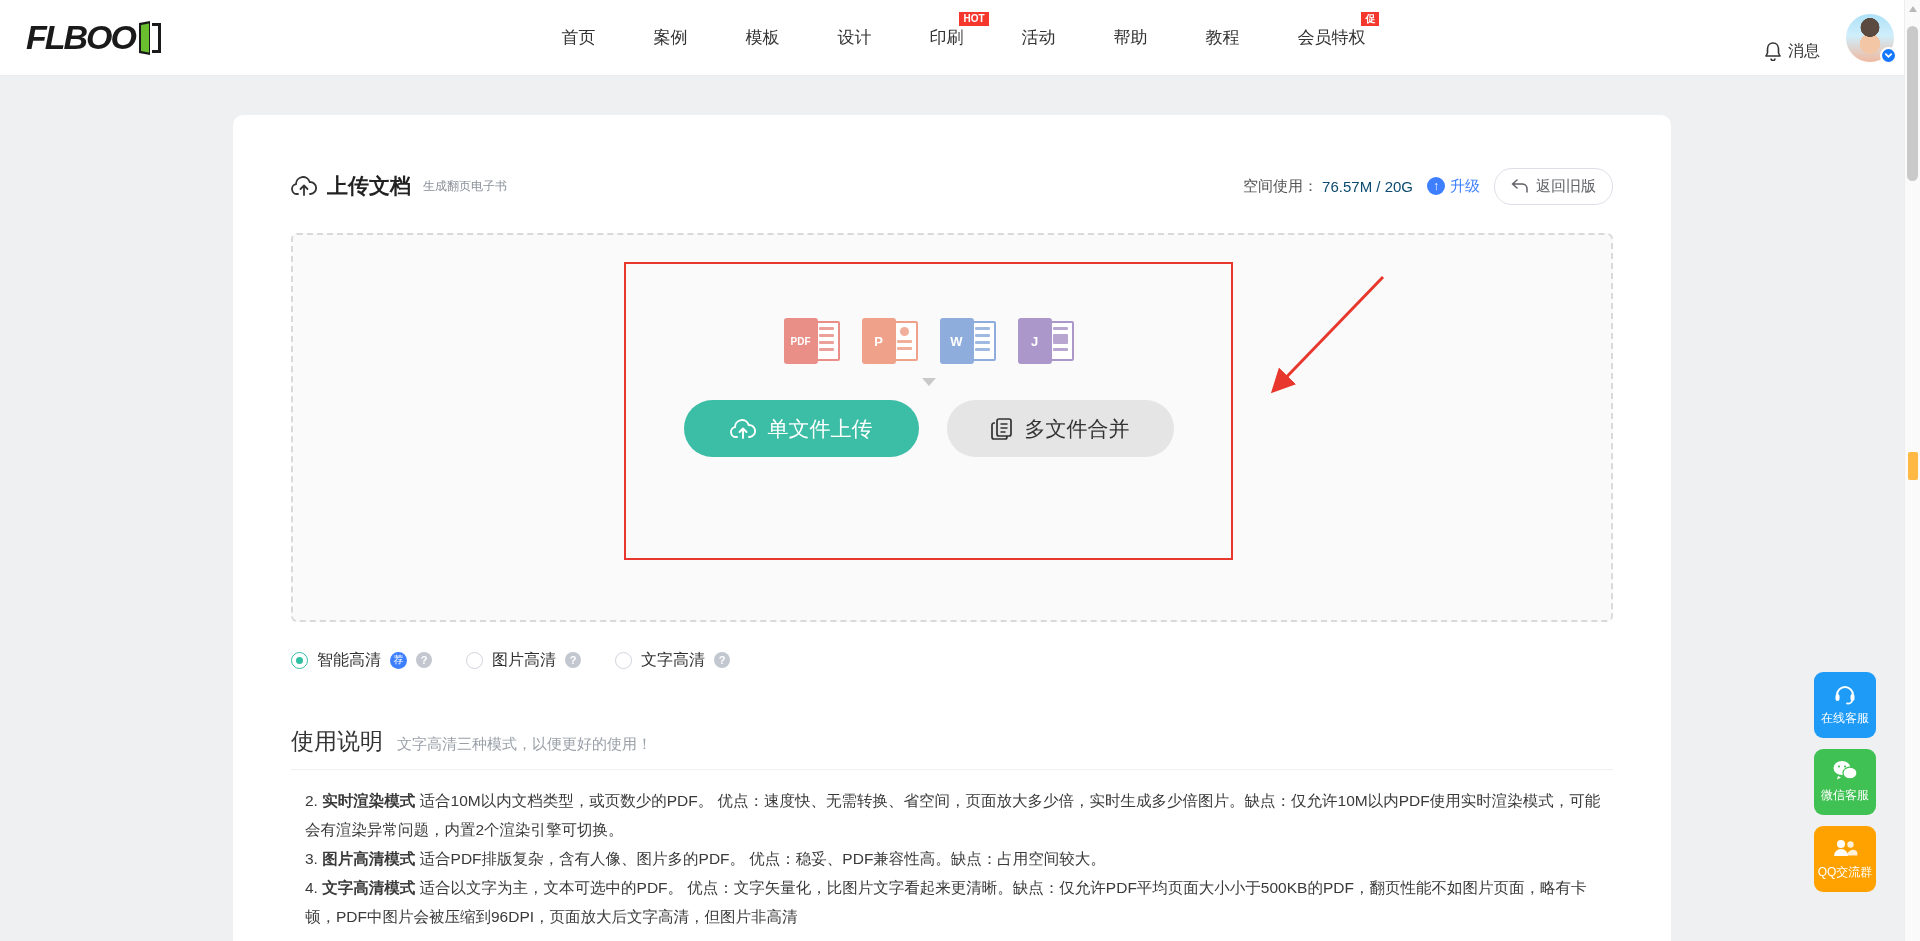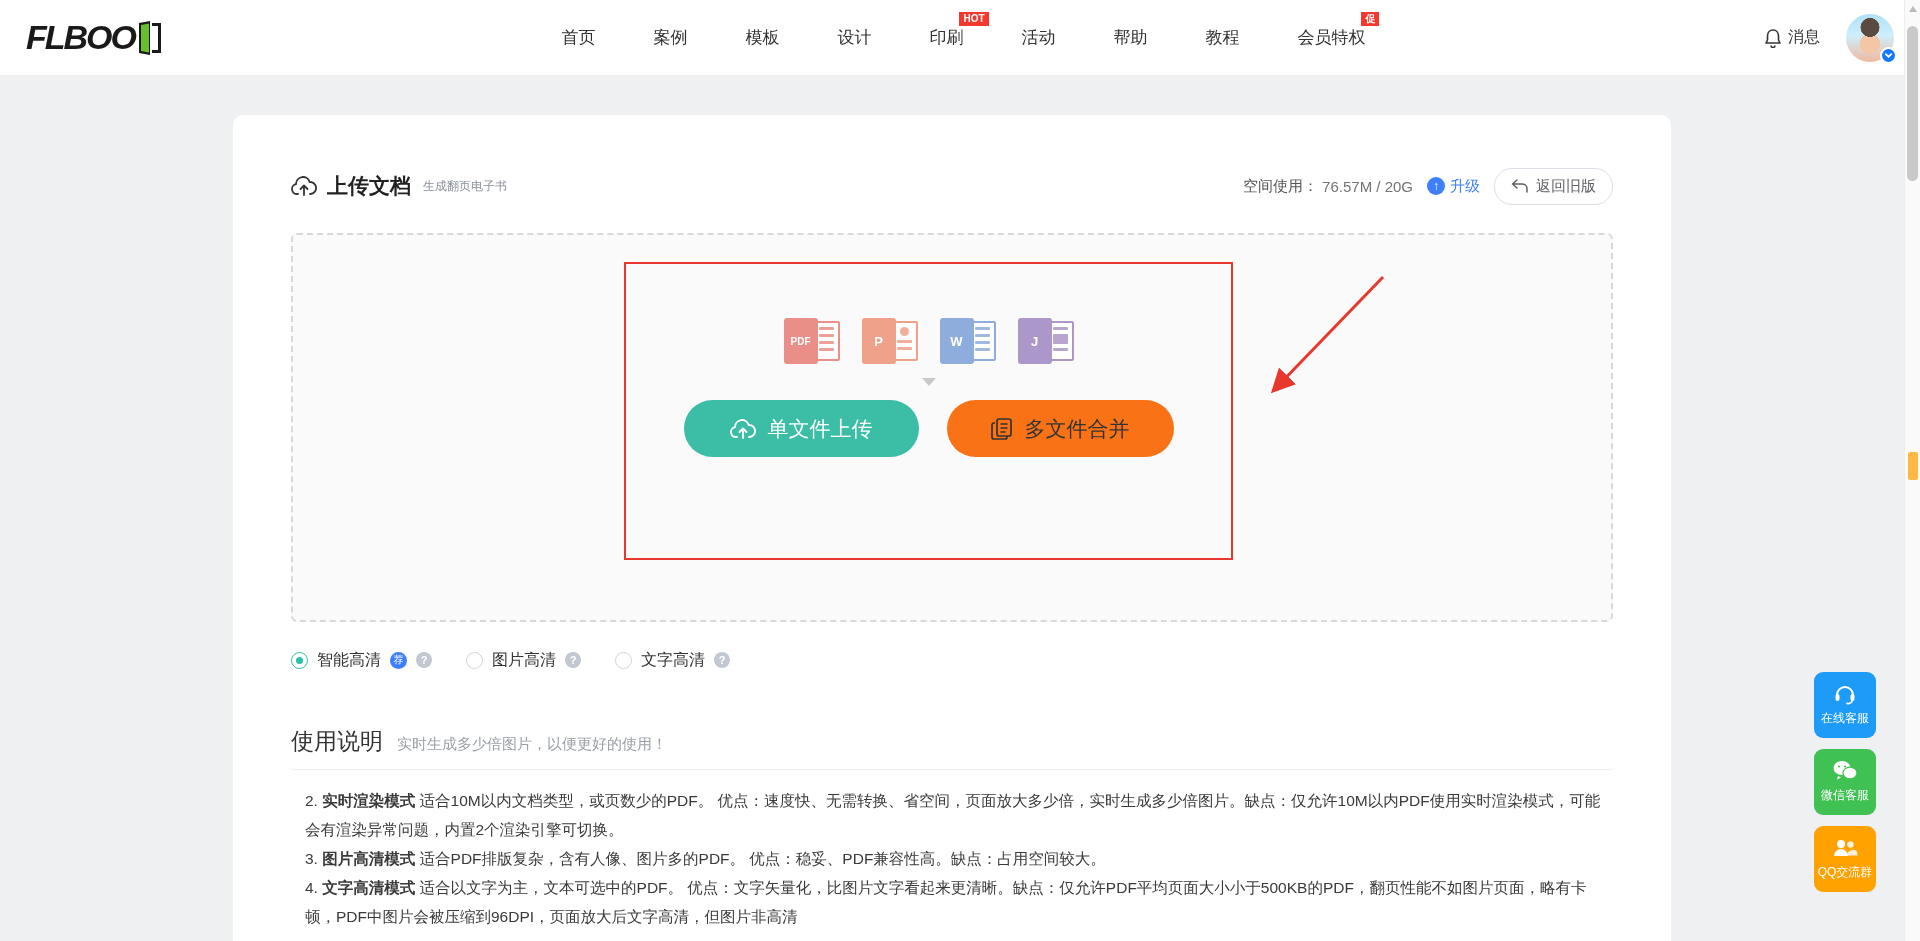--- a/index.html
+++ b/index.html
@@ -9,40 +9,40 @@
   
   .header { position:absolute; top:0; left:0; width:1920px; height:76px; background:#fff;
     border-bottom:1px solid #ececec; display:flex; align-items:center; padding:0 26px; z-index:5; }
   .logo { display:flex; align-items:center; cursor:pointer; }
   .logo-text { font-size:34px; font-weight:900; color:#1a1a1a; letter-spacing:-2px;font-style:italic; }
   .logo-mark { width:26px; height:34px; margin-left:2px; }
   .nav { flex:1; display:flex; justify-content:center; gap:58px; }
   .nav-item { position:relative; font-size:17px; color:#333; cursor:pointer; white-space:nowrap; }
   .nav-badge { position:absolute; top:-14px; left:calc(100% - 4px); background:#f5372e; color:#fff;
     font-size:10px; font-weight:bold; padding:2px 4px; border-radius:0; line-height:1; }
-  .header-right { display:flex; align-items:center; gap:26px; }
+  .header-right { display:flex; align-items:flex-end; gap:26px; }
   .msg { display:flex; align-items:center; gap:6px; font-size:16px; color:#333; cursor:pointer; }
   .avatar-wrap { position:relative; width:48px; height:48px; cursor:pointer; }
   .avatar { width:48px; height:48px; border-radius:50%;
     background:radial-gradient(circle at 50% 28%, #5a4a3f 0 22%, transparent 23%),
       radial-gradient(circle at 50% 62%, #f3c6a5 0 26%, transparent 27%),
       linear-gradient(180deg,#aee1f7 0%, #cfeefb 45%, #f0b9a0 100%); }
   .avatar-badge { position:absolute; right:-3px; bottom:-2px; width:17px; height:17px; border-radius:50%;
     background:#1677ff; border:2px solid #fff; display:flex; align-items:center; justify-content:center; }
   .avatar-badge svg { width:9px; height:9px; }
 
   
   .card { position:absolute; left:233px; top:115px; width:1438px; height:1000px; background:#fff;
     border-radius:10px; padding:0 58px; }
   .title-row { margin-top:52px; height:38px; display:flex; align-items:center; }
   .title-main { font-size:21px; font-weight:bold; color:#222; margin-left:10px; }
   .title-sub { font-size:12px; color:#8a8f99; margin-left:12px; }
   .title-right { margin-left:auto; display:flex; align-items:center; gap:14px; }
   .space-label, .space-value { font-size:15px; color:#555; }
-  .space-value { color:#737373; }
+  .space-value { color:#0c4a6e; }
   .upgrade { display:flex; align-items:center; gap:5px; color:#3d7fff; font-size:15px; cursor:pointer; }
   .upgrade-ic { width:18px; height:18px; border-radius:50%; background:#3d7fff; color:#fff;
     display:flex; align-items:center; justify-content:center; font-size:12px; font-weight:bold; }
   .back-old { display:flex; align-items:center; gap:7px; border:1px solid #dcdfe6; border-radius:18px;
     padding:8px 16px; font-size:15px; color:#606266; cursor:pointer; background:#fff; }
 
   
   .dropzone { position:relative; margin-top:28px; height:389px; background:#fafafb;
     border:2px dashed #d9d9d9; border-radius:6px; }
   .red-box { position:absolute; left:331px; top:27px; width:609px; height:298px;
@@ -58,21 +58,21 @@
   .fi .cover { position:absolute; left:0; top:0; width:34px; height:46px; border-radius:3px;
     background:currentColor; display:flex; align-items:center; justify-content:center; }
   .fi .cover span { color:#fff; font-weight:bold; font-size:13px; letter-spacing:0; }
   .fi.pdf .cover span { font-size:10px; }
   .tri-down { margin-top:14px; width:0; height:0; border-left:7px solid transparent;
     border-right:7px solid transparent; border-top:8px solid #c9c9c9; }
   .btn-row { margin-top:14px; display:flex; gap:28px; }
   .btn { height:57px; border-radius:29px; display:flex; align-items:center; justify-content:center;
     gap:12px; font-size:21px; cursor:pointer; border:none; }
   .btn-teal { width:235px; background:#3cbda5; color:#fff; }
-  .btn-white { width:227px; background:#f97316; color:#333; }
+  .btn-white { width:227px; background:#e5e5e5; color:#333; }
   .hint { margin-top:32px; font-size:15px; color:#9aa0a8; }
   .hint b { color:#3d7fff; }
 
   
   .options { margin-top:22px; display:flex; align-items:center; justify-content:space-between; height:32px; }
   .opt-group { display:flex; align-items:center; gap:34px; }
   .radio { display:flex; align-items:center; gap:9px; cursor:pointer; font-size:16px; color:#333; }
   .rc { width:17px; height:17px; border-radius:50%; border:1px solid #cfd3dc; background:#fff; position:relative; }
   .rc.on { border-color:#2fbfa2; }
   .rc.on::after { content:""; position:absolute; left:4px; top:4px; width:7px; height:7px;
@@ -275,21 +275,21 @@
         <span class="rc"></span>
         <span>文字高清</span>
         <span class="help">?</span>
       </div>
     </div>
 
   </div>
 
   <div class="instr-head">
     <span class="instr-title">使用说明</span>
-    <span class="instr-sub">实时生成多少倍图片，以便更好的使用！</span>
+    <span class="instr-sub">文字高清三种模式，以便更好的使用！</span>
   </div>
   <div class="divider"></div>
 
   <div class="instr-list">
     <div class="instr-item">
       <span>2.</span>
       <b>实时渲染模式</b><span> 适合10M以内文档类型，或页数少的PDF。 优点：速度快、无需转换、省空间，页面放大多少倍，实时生成多少倍图片。缺点：仅允许10M以内PDF使用实时渲染模式，可能会有渲染异常问题，内置2个渲染引擎可切换。</span>
     </div>
     <div class="instr-item">
       <span>3.</span>

